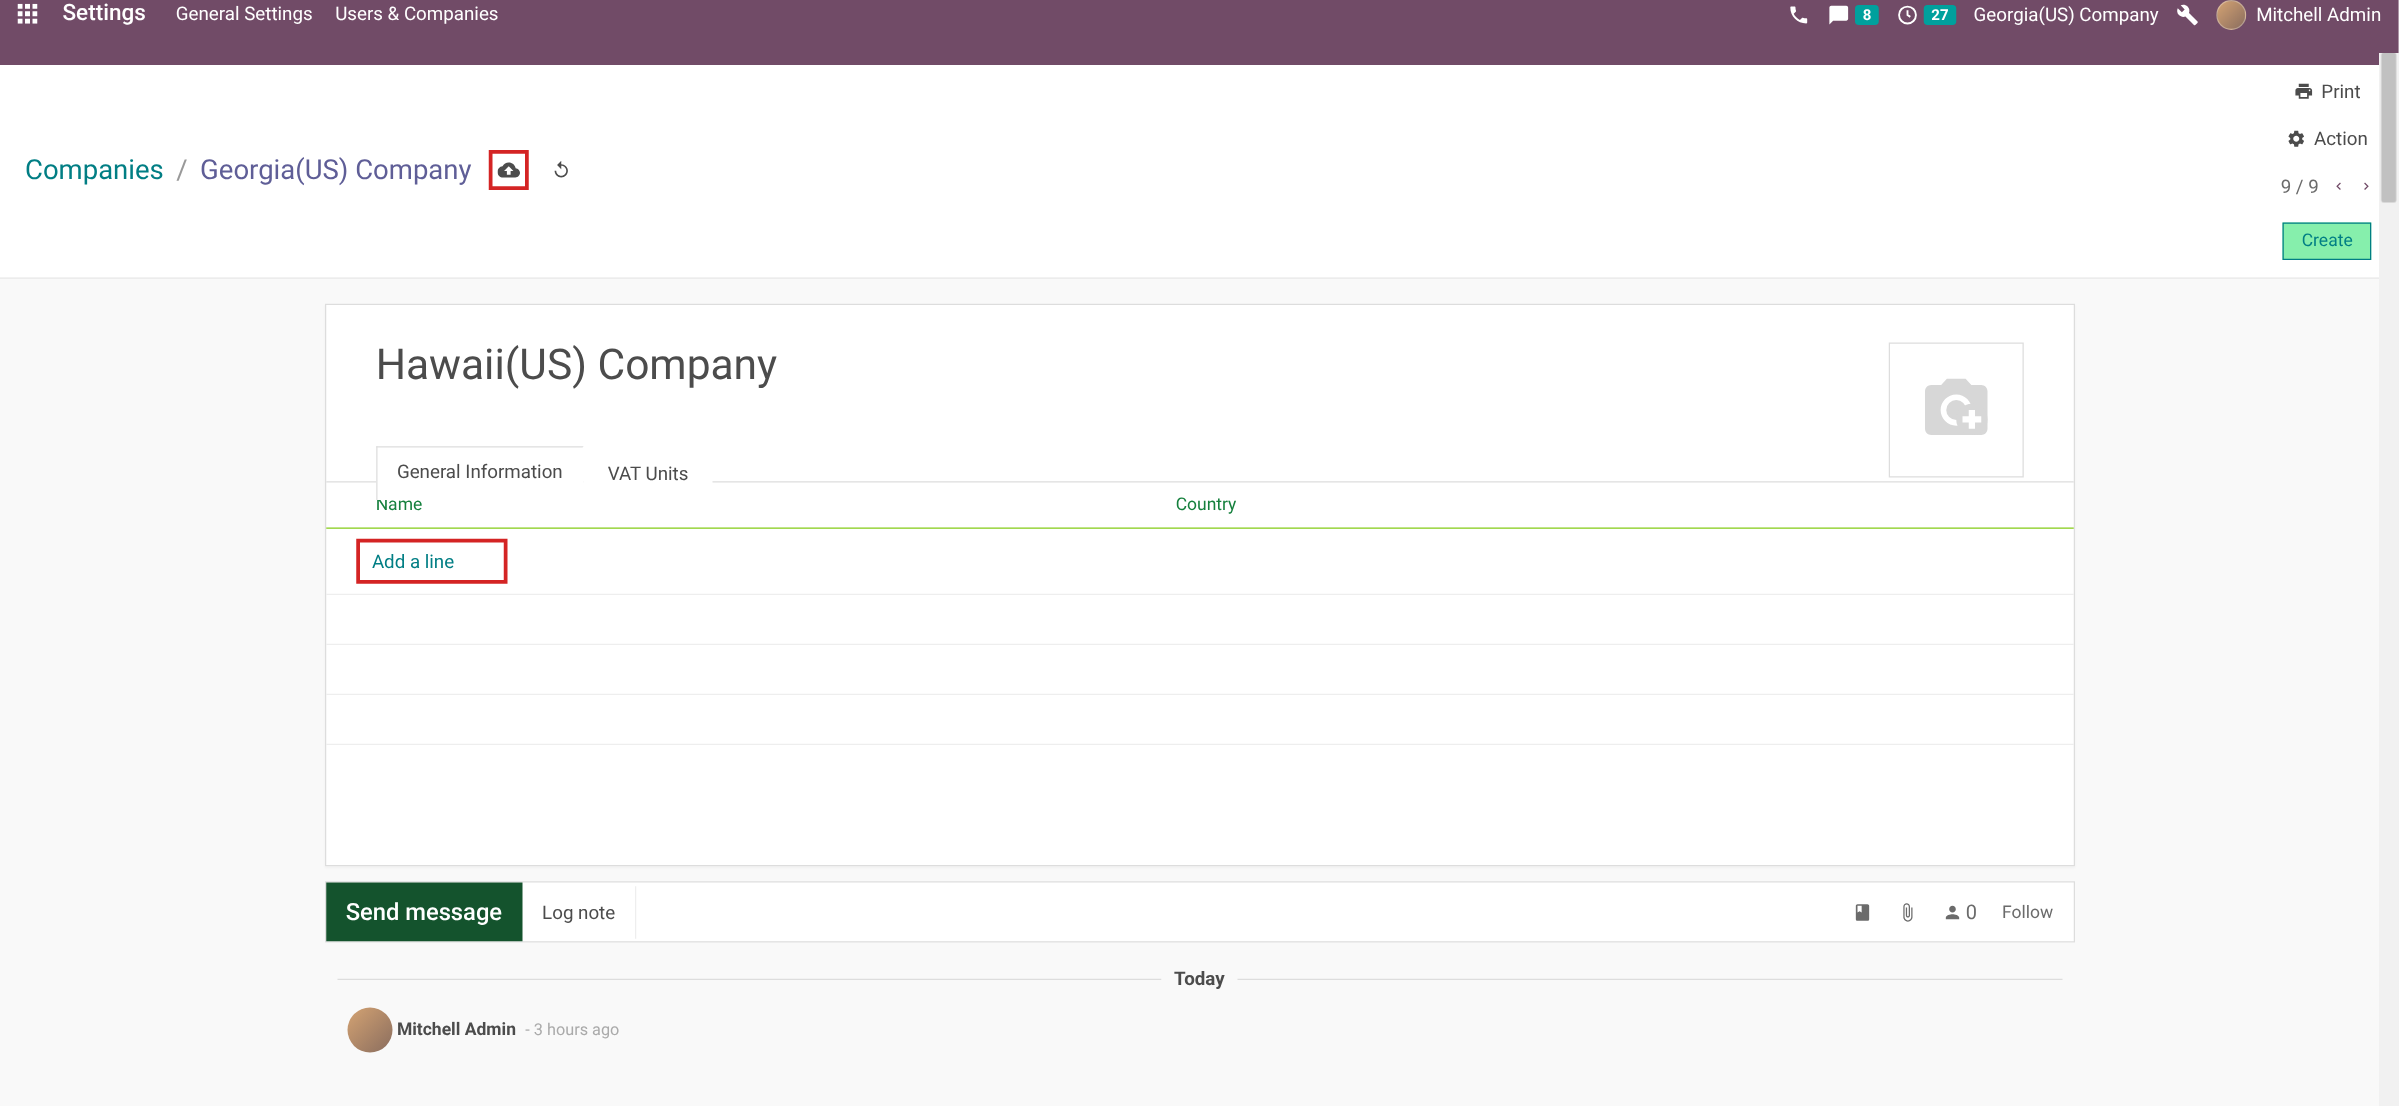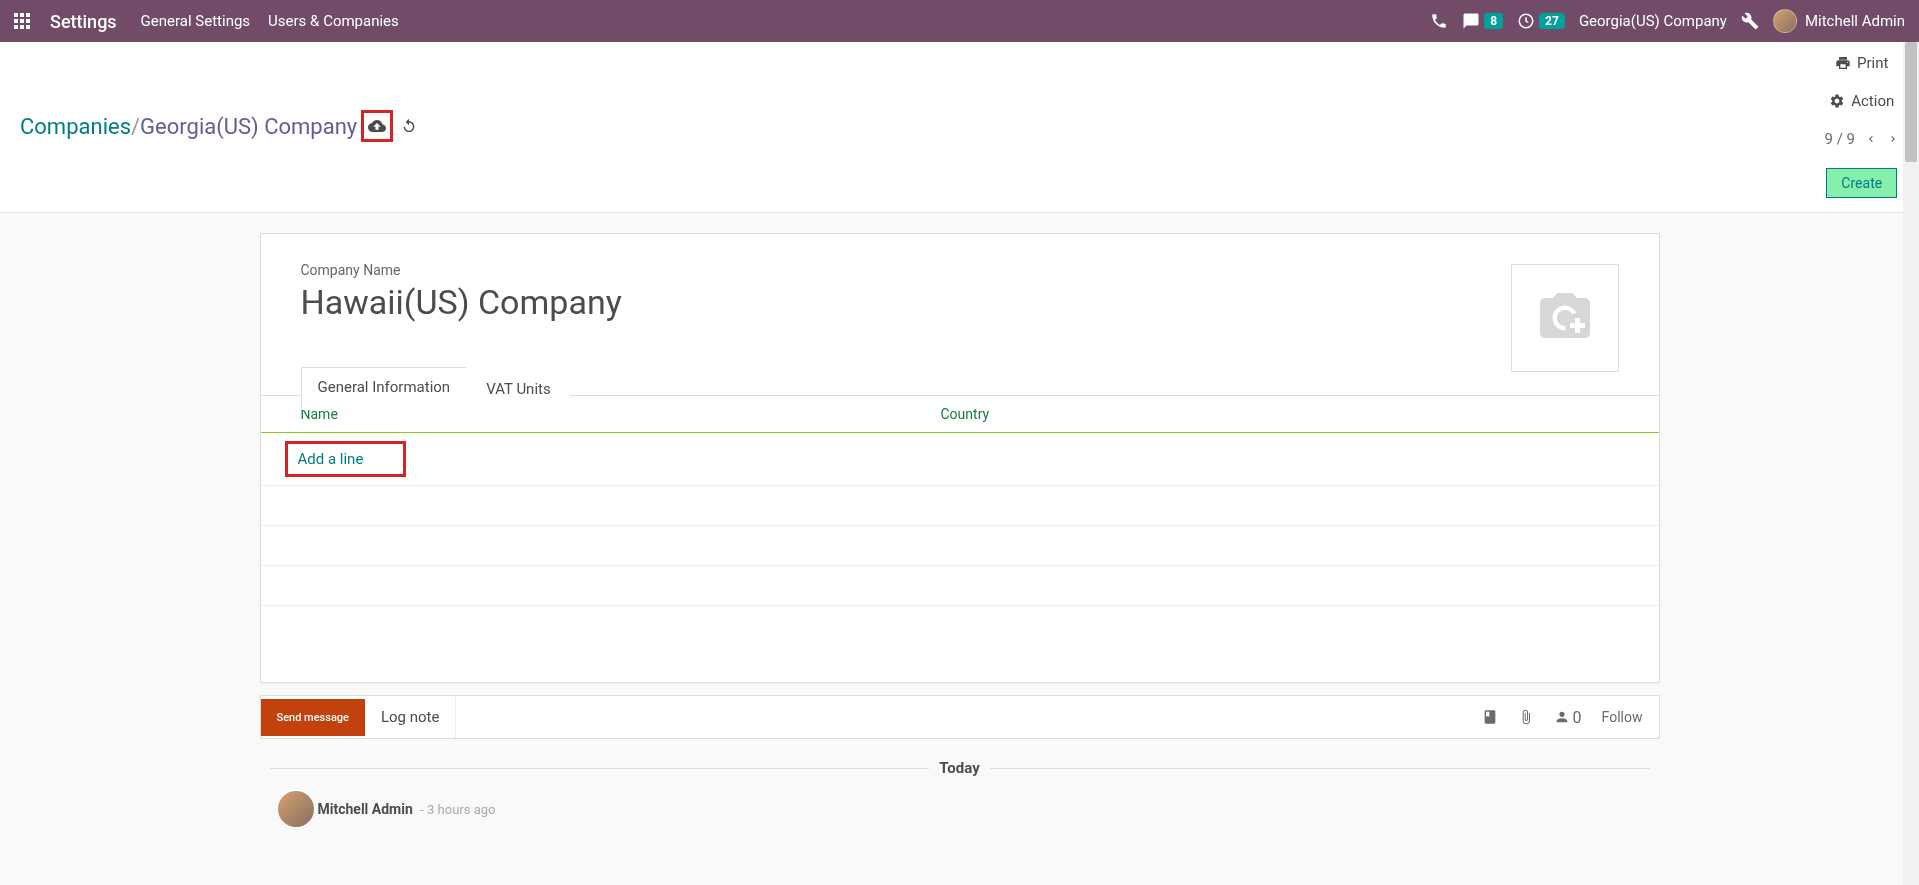--- a/index.html
+++ b/index.html
@@ -2,23 +2,23 @@
 <html><head>
 <meta charset="utf-8">
 <style>
 * { margin: 0; padding: 0; box-sizing: border-box; font-family: -apple-system, BlinkMacSystemFont, "Segoe UI", Roboto, "Helvetica Neue", Arial, sans-serif; }
 body { background: #f9f9f9; color: #4c4c4c; font-size: 14px; }
 
 
 .navbar {
   background: #714b67;
   color: #fff;
-  height: 42px;
-  display: flex;
-  align-items: center;
+  height: 52px;
+  display: flex;
+  align-items: flex-start;
   padding: 0 14px;
   font-size: 15px;
 }
 .navbar-left { display: flex; align-items: center; gap: 18px; }
 .navbar-right { margin-left: auto; display: flex; align-items: center; gap: 14px; }
 .apps-icon { display: inline-flex; margin-right: 2px; cursor: pointer;}
 .navbar a, .navbar span { color: #fff; text-decoration: none; }
 .app-name { font-size: 18px; font-weight: 500; margin-right: 6px;}
 .nav-link { font-weight: 400; cursor: pointer; }
 .badge {
@@ -38,21 +38,21 @@
 }
 
 
 .control-bar {
   background: #fff;
   border-bottom: 1px solid #e6e6e6;
   padding: 12px 20px 14px 20px;
   display: flex;
   align-items: center;
 }
-.breadcrumb { display: flex; align-items: center; gap: 0; font-size: 22px; color: #5f5e97; }
+.breadcrumb { display: flex; align-items: center; gap: 10px; font-size: 22px; color: #5f5e97; }
 .breadcrumb .bc-link { color: #017e84; cursor: pointer; }
 .breadcrumb .bc-sep { color: #999; }
 .breadcrumb .bc-current { color: #5f5e97; }
 .icon-btn-box {
   display: inline-flex;
   align-items: center;
   justify-content: center;
   width: 32px;
   height: 32px;
   cursor: pointer;
@@ -136,25 +136,25 @@
 
 .chatter-wrap { width: 1400px; margin: 12px auto 0 auto; }
 .chatter-top {
   background: #fff;
   border: 1px solid #ddd;
   display: flex;
   align-items: center;
   padding: 0;
 }
 .send-msg-btn {
-  background: #c2410c;
+  background: #14532d;
   color: #fff;
   padding: 12px 16px;
   cursor: pointer;
-  font-size: 11px;
+  font-size: 19px;
   font-weight: 500;
 }
 .log-note-btn { padding: 12px 16px; cursor: pointer; font-size: 15px; border-right: 1px solid #eee;}
 .chatter-right { margin-left: auto; display: flex; align-items: center; gap: 20px; padding-right: 16px; color: #6b6b6b;}
 .chatter-icon { cursor: pointer; font-size: 16px;}
 .separator-line {
   display: flex; align-items: center; justify-content: center;
   margin: 20px 0 10px 0;
   position: relative;
 }
@@ -277,21 +277,20 @@
             <path d="M10 6L8.59 7.41 13.17 12l-4.58 4.59L10 18l6-6z"></path>
           </svg>
       </span>
     </span>
     <button class="create-btn">Create</button>
   </div>
 </div>
 
 <div class="main-area">
   <div class="form-sheet">
-    <div class="field-label">Company Name</div>
     <div class="company-name-value">Hawaii(US) Company</div>
     <div class="image-box">
       <svg width="70" height="60" viewBox="0 0 24 24" fill="#d7d7d7">
         <circle cx="12" cy="12" r="3.2"></circle>
         <path d="M9 2L7.17 4H4c-1.1 0-2 .9-2 2v12c0 1.1.9 2 2 2h16c1.1 0 2-.9 2-2V6c0-1.1-.9-2-2-2h-3.17L15 2H9zm3 15c-2.76 0-5-2.24-5-5s2.24-5 5-5 5 2.24 5 5-2.24 5-5 5z"></path>
         <circle cx="17" cy="15" r="5" fill="#d7d7d7"></circle>
         <path d="M17 12v6M14 15h6" stroke="#fff" stroke-width="2"></path>
       </svg>
     </div>
 

